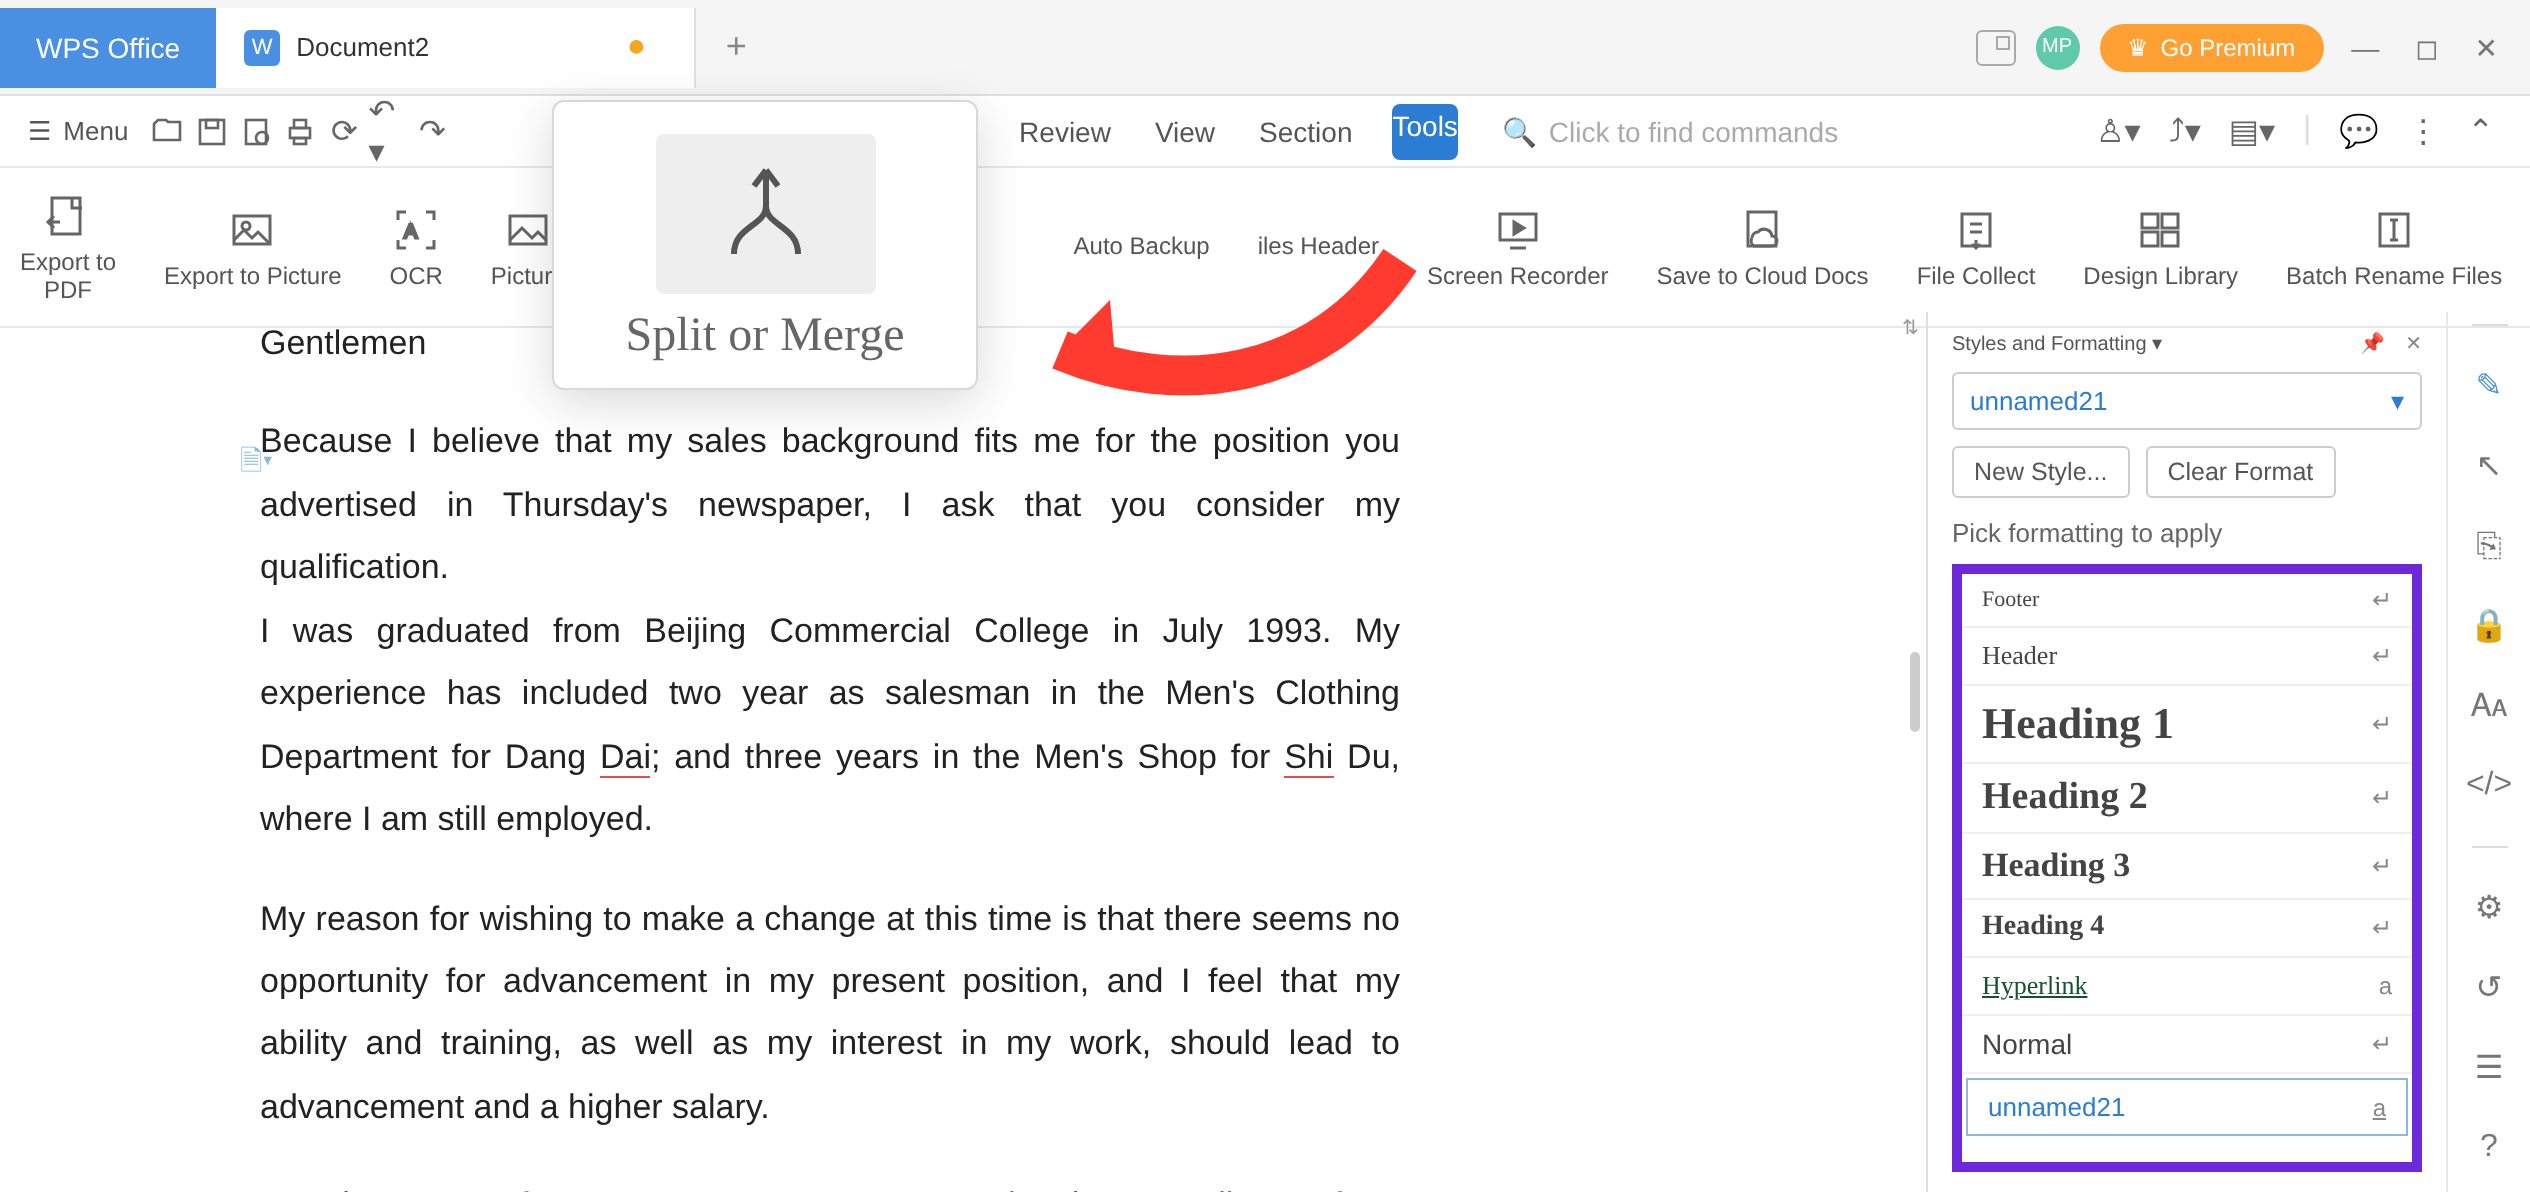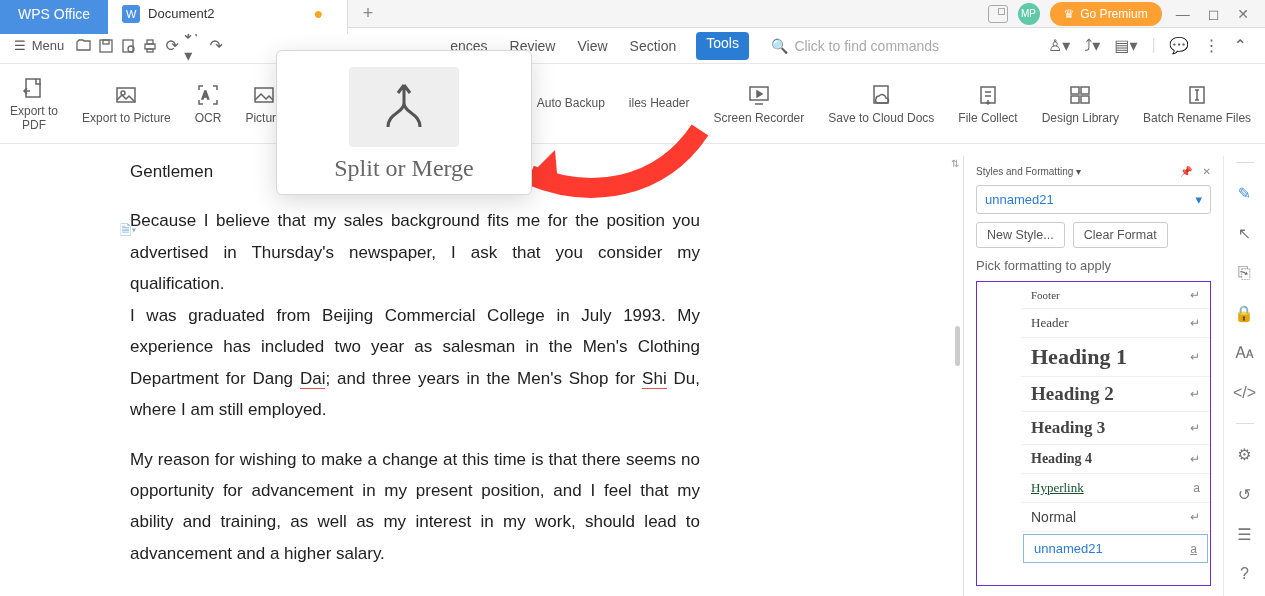--- a/index.html
+++ b/index.html
@@ -1,37 +1,37 @@
 <!DOCTYPE html>
 <html><head>
 <meta charset="utf-8">
 <style>
 * { margin: 0; padding: 0; box-sizing: border-box; font-family: -apple-system, BlinkMacSystemFont, "Segoe UI", Arial, sans-serif; }
 body { width: 1265px; height: 596px; background: #fff; overflow: hidden; position: relative; }
 
-.titlebar { height: 28px; display: flex; align-items: center; background: #f5f5f5; border-bottom: 1px solid #e0e0e0; }
+.titlebar { height: 48px; display: flex; align-items: center; background: #f5f5f5; border-bottom: 1px solid #e0e0e0; }
 .app-badge { background: #4a90e2; color: #fff; height: 40px; padding: 0 18px; display: flex; align-items: center; font-size: 14px; }
 .doc-tab { height: 40px; display: flex; align-items: center; padding: 0 14px; background: #fff; border-right: 1px solid #e0e0e0; gap: 8px; font-size: 13px; color: #333; min-width: 240px; position: relative; }
 .doc-tab .doc-icn { width: 18px; height: 18px; background: #4a90e2; color: #fff; font-size: 11px; display: flex; align-items: center; justify-content: center; border-radius: 3px; }
 .doc-tab .unsaved { color: #f5a623; margin-left: auto; margin-right: 10px; font-size: 16px; }
 .new-tab { width: 40px; height: 40px; display: flex; align-items: center; justify-content: center; color: #888; font-size: 18px; }
 .title-right { margin-left: auto; display: flex; align-items: center; gap: 10px; padding-right: 12px; }
 .avatar { width: 22px; height: 22px; border-radius: 50%; background: #5fc9a8; color: #fff; font-size: 10px; display: flex; align-items: center; justify-content: center; }
 .premium-btn { background: #ffa033; color: #fff; border-radius: 14px; padding: 5px 14px; font-size: 12px; display: flex; align-items: center; gap: 6px; }
 .win-btn { color: #777; font-size: 14px; padding: 4px; }
 .sq-icon { width: 20px; height: 18px; border: 1px solid #aaa; border-radius: 3px; position: relative; }
 .sq-icon::after { content: ""; position: absolute; right: 2px; top: 2px; width: 5px; height: 5px; border: 1px solid #aaa; }
 
 .menubar { height: 36px; display: flex; align-items: center; padding: 0 6px; border-bottom: 1px solid #e8e8e8; gap: 2px; }
 .menu-left { display: flex; align-items: center; gap: 2px; }
 .ham-btn { display: flex; align-items: center; gap: 6px; padding: 4px 8px; color: #555; font-size: 13px; }
 .mini-icn { width: 20px; height: 20px; display: flex; align-items: center; justify-content: center; color: #666; }
 .tabs { display: flex; gap: 18px; margin-left: 220px; font-size: 14px; color: #555; }
 .tab-item { padding: 6px 2px; }
-.tab-active { background: #2b7cd3; color: #fff; border-radius: 4px; padding: 3px 10px; }
+.tab-active { background: #2b7cd3; color: #fff; border-radius: 4px; padding: 3px 0; }
 .search-cmd { margin-left: 20px; color: #aaa; font-size: 14px; display: flex; align-items: center; gap: 6px; }
 .menubar-right { margin-left: auto; display: flex; gap: 14px; color: #666; padding-right: 12px; }
 
 .ribbon { height: 80px; display: flex; align-items: center; padding: 0 10px; gap: 24px; border-bottom: 1px solid #e8e8e8; }
 .ribbon-item { display: flex; flex-direction: column; align-items: center; justify-content: center; gap: 4px; color: #555; font-size: 12px; text-align: center; line-height: 1.15; }
 .ribbon-icn { width: 26px; height: 26px; display: flex; align-items: center; justify-content: center; color: #666; }
 
 .workspace { position: absolute; top: 156px; left: 0; right: 0; bottom: 0; display: flex; }
 .doc-area { flex: 1; padding: 0 60px 0 130px; position: relative; overflow: hidden; font-family: Arial, sans-serif; color: #222; font-size: 17px; line-height: 1.85; }
 .doc-area .para { margin-bottom: 18px; text-align: justify; max-width: 570px; }
@@ -40,39 +40,39 @@
 .splitter::before { content: "⇅"; position: absolute; top: 2px; left: -2px; color: #999; font-size: 10px; }
 .splitter-bar { position: absolute; top: 170px; left: 2px; width: 5px; height: 40px; background: #ccc; border-radius: 3px; }
 
 .styles-panel { width: 260px; border-left: 1px solid #e0e0e0; padding: 10px 12px; font-size: 13px; color: #444; display: flex; flex-direction: column; gap: 8px; }
 .panel-head { display: flex; align-items: center; justify-content: space-between; font-size: 10px; color: #555; }
 .panel-head .head-icns { display: flex; gap: 10px; color: #888; }
 .style-select { border: 1px solid #ccc; border-radius: 3px; padding: 6px 8px; color: #2b7cd3; display: flex; justify-content: space-between; align-items: center; }
 .panel-btns { display: flex; gap: 8px; }
 .panel-btn { border: 1px solid #ccc; border-radius: 3px; padding: 5px 10px; font-size: 12.5px; color: #555; }
 .panel-sub { color: #666; margin-top: 2px; }
-.style-list { border: 1px solid #6d28d9; flex: 1; overflow: hidden; padding-left: 44px; }
+.style-list { border: 5px solid #6d28d9; flex: 1; overflow: hidden; }
 .style-row { padding: 6px 10px; display: flex; justify-content: space-between; align-items: center; border-bottom: 1px solid #f0f0f0; }
 .style-row .ret { color: #888; font-size: 12px; }
 .sr-footer { font-size: 11px; font-family: Georgia, serif; }
 .sr-header { font-size: 13px; text-align: left; font-family: Georgia, serif; }
 .sr-h1 { font-size: 22px; font-weight: bold; font-family: Georgia, serif; }
 .sr-h2 { font-size: 19px; font-weight: bold; font-family: Georgia, serif; }
 .sr-h3 { font-size: 17px; font-weight: bold; font-family: Georgia, serif; }
 .sr-h4 { font-size: 14px; font-weight: bold; font-family: Georgia, serif; text-align: right; }
 .sr-link { color: #14532d; text-decoration: underline; font-family: Georgia, serif; }
 .sr-normal { font-size: 14px; }
 .sr-sel { color: #2b7cd3; border: 1px solid #8fb8e0; margin: 2px; }
 
 .right-rail { width: 42px; border-left: 1px solid #e8e8e8; display: flex; flex-direction: column; align-items: center; padding-top: 6px; gap: 20px; color: #777; }
 .right-rail .rail-hr { width: 18px; height: 1px; background: #ddd; }
 .rail-icn { width: 20px; height: 20px; display: flex; align-items: center; justify-content: center; }
 .rail-active { color: #4a90e2; }
 
-.tooltip-pop { position: absolute; left: 276px; top: 50px; width: 256px; background: #fff; border: 1px solid #d8d8d8; border-radius: 6px; box-shadow: 0 6px 24px rgba(0,0,0,0.15); padding: 16px 20px 12px; z-index: 50; text-align: center; }
+.tooltip-pop { position: absolute; left: 276px; top: 50px; width: 213px; background: #fff; border: 1px solid #d8d8d8; border-radius: 6px; box-shadow: 0 6px 24px rgba(0,0,0,0.15); padding: 16px 20px 12px; z-index: 50; text-align: center; }
 .tooltip-pop .tt-icn { width: 110px; height: 80px; margin: 0 auto 8px; background: #eee; border-radius: 4px; display: flex; align-items: center; justify-content: center; }
 .tooltip-pop .tt-label { font-size: 24px; color: #666; font-family: Georgia, serif; }
 
 .arrow-annot { position: absolute; left: 500px; top: 120px; z-index: 40; pointer-events: none; }
 
 .underline-err { border-bottom: 1px solid #e05050; }
 </style>
 </head>
 <body>
 

